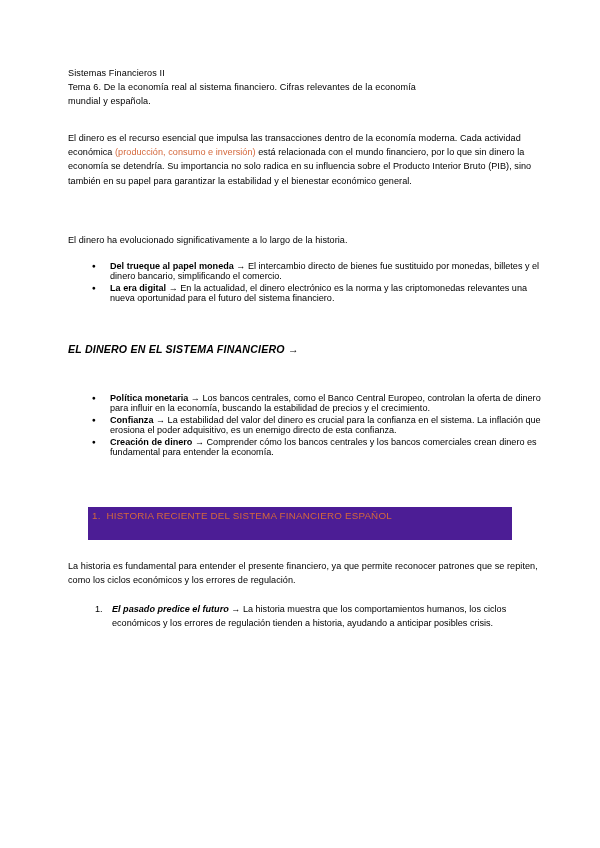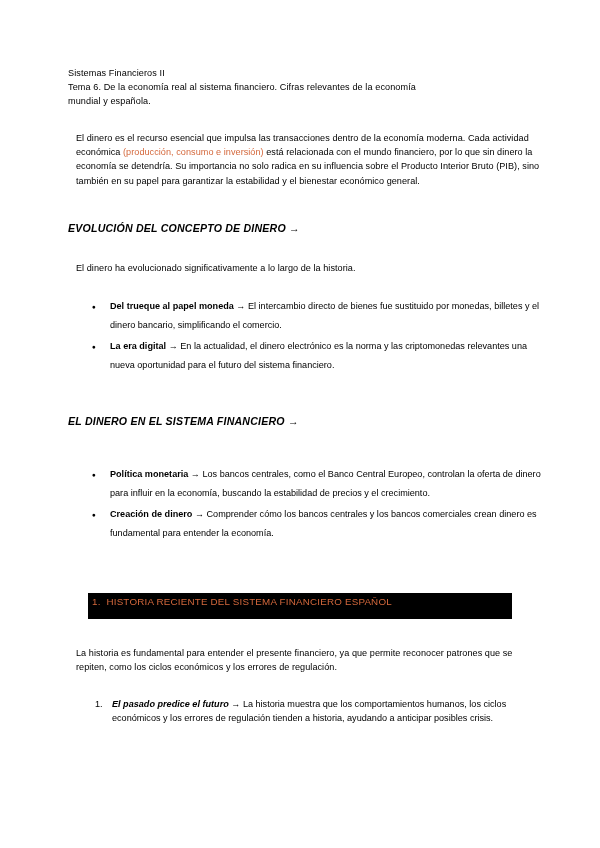--- a/index.html
+++ b/index.html
@@ -22,21 +22,21 @@
     position: relative;
   }
   .line {
     font-size: 9.1px;
     line-height: 14.2px;
     letter-spacing: 0.1px;
   }
   .para {
     font-size: 9.1px;
     line-height: 14.3px;
-    margin: 8px;
+    margin: 0;
     letter-spacing: 0.05px;
   }
   .header-block {
     margin-bottom: 22px;
   }
   .header-block .line { display: block; }
   .spacer-sm { height: 14px; }
   .spacer-md { height: 19px; }
   .spacer-lg { height: 26px; }
   .heading {
@@ -48,21 +48,21 @@
   }
   .orange { color: #d4683c; }
   ul.bullets {
     margin: 0;
     padding: 0 0 0 32px;
     list-style: none;
   }
   ul.bullets > li {
     position: relative;
     font-size: 9.1px;
-    line-height: 19px;
+    line-height: 10px;
     margin-bottom: 2px;
     padding-left: 10px;
   }
   ul.bullets > li::before {
     content: "\25CF";
     position: absolute;
     left: -8px;
     top: -0.5px;
     font-size: 6.5px;
   }
@@ -82,23 +82,23 @@
     content: counter(numitem) ".";
     position: absolute;
     left: -17px;
     top: 0;
   }
   b { font-weight: bold; }
   i { font-style: italic; }
   .section-title {
     font-size: 9.8px;
     color: #d4683c;
-    background: #000000;
+    background: #4c1d95;
     display: block;
-    padding: 3px 6px 12px 4px;
+    padding: 3px 6px 19px 4px;
     letter-spacing: 0.2px;
   }
   .section-title-wrap {
     margin-left: 20px;
     margin-right: 36px;
   }
   .arrow { font-weight: normal; }
 </style>
 </head>
 <body>
@@ -108,21 +108,20 @@
   <div class="header-block">
     <span class="line">Sistemas Financieros II</span>
     <span class="line">Tema 6. De la economía real al sistema financiero. Cifras relevantes de la economía</span>
     <span class="line">mundial y española.</span>
   </div>
 
   <p class="para"><span>El dinero es el recurso esencial que impulsa las transacciones dentro de la economía moderna. Cada actividad económica </span><span class="orange">(producción, consumo e inversión)</span><span> está relacionada con el mundo financiero, por lo que sin dinero la economía se detendría. Su importancia no solo radica en su influencia sobre el Producto Interior Bruto (PIB), sino también en su papel para garantizar la estabilidad y el bienestar económico general.</span></p>
 
   <div class="spacer-lg"></div>
 
-  <div class="heading">EVOLUCIÓN DEL CONCEPTO DE DINERO →</div>
 
   <div class="spacer-md"></div>
 
   <p class="para">El dinero ha evolucionado significativamente a lo largo de la historia.</p>
 
   <div class="spacer-sm"></div>
 
   <ul class="bullets">
     <li><b>Del trueque al papel moneda</b><span class="arrow"> → </span><span>El intercambio directo de bienes fue sustituido por monedas, billetes y el dinero bancario, simplificando el comercio.</span></li>
     <li><b>La era digital</b><span class="arrow"> → </span><span>En la actualidad, el dinero electrónico es la norma y las criptomonedas relevantes una nueva oportunidad para el futuro del sistema financiero.</span></li>
@@ -133,20 +132,21 @@
 
   <div class="heading">EL DINERO EN EL SISTEMA FINANCIERO →</div>
 
   <div class="spacer-md"></div>
 
 
   <div class="spacer-md"></div>
 
   <ul class="bullets">
     <li><b>Política monetaria</b><span class="arrow"> → </span><span>Los bancos centrales, como el Banco Central Europeo, controlan la oferta de dinero para influir en la economía, buscando la estabilidad de precios y el crecimiento.</span></li>
+    <li><b>Confianza</b><span class="arrow"> → </span><span>La estabilidad del valor del dinero es crucial para la confianza en el sistema. La inflación que erosiona el poder adquisitivo, es un enemigo directo de esta confianza.</span></li>
     <li><b>Creación de dinero</b><span class="arrow"> → </span><span> Comprender cómo los bancos centrales y los bancos comerciales crean dinero es fundamental para entender la economía.</span></li>
   </ul>
 
   <div class="spacer-lg"></div>
   <div style="height:22px"></div>
 
   <div class="section-title-wrap">
     <span class="section-title"><span>1.</span>&nbsp;&nbsp;<span>HISTORIA RECIENTE DEL SISTEMA FINANCIERO ESPAÑOL</span></span>
   </div>
 

